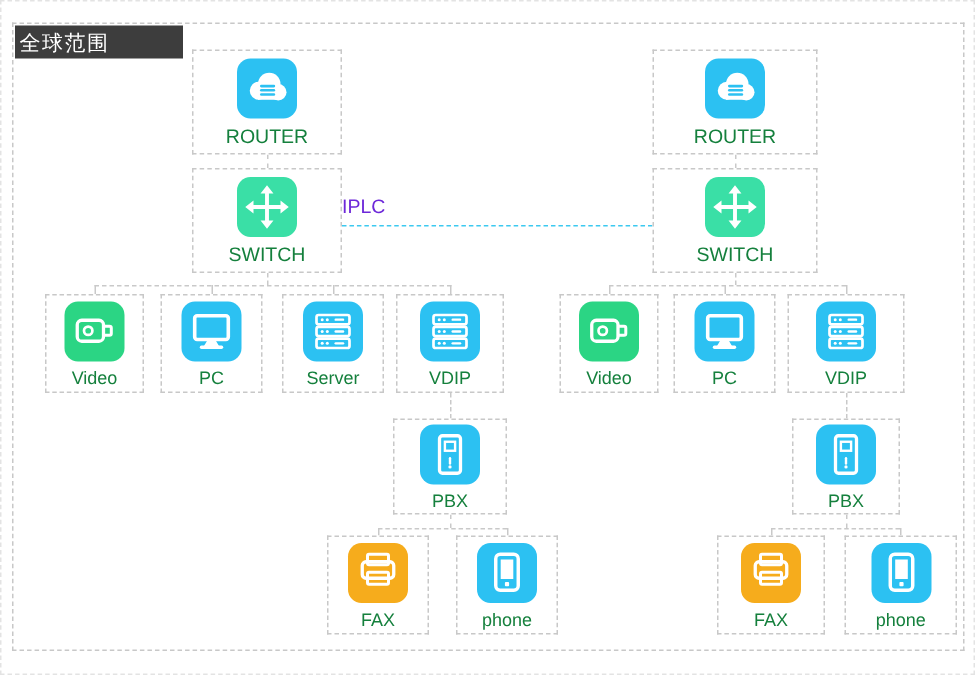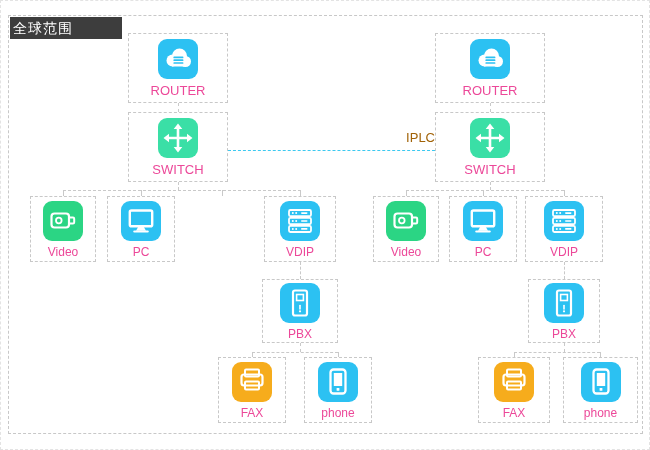--- a/index.html
+++ b/index.html
@@ -11,32 +11,32 @@
   .main-frame{position:absolute;left:8px;top:15px;width:633px;height:417px;border:1px dashed #c8c8c8;}
   .region-title{
     position:absolute;left:10px;top:17px;width:112px;height:22px;background:#3d3d3d;color:#fff;
     font-size:14px;line-height:22px;padding-left:3px;box-sizing:border-box;letter-spacing:1px;
   }
   .node{
     position:absolute;border:1px dashed #c8c8c8;background:#fff;
     display:flex;flex-direction:column;align-items:center;justify-content:center;gap:5px;
     box-sizing:border-box;
   }
-  .node .label{font-size:12px;color:#ec4899;line-height:1;}
+  .node .label{font-size:12px;color:#15803d;line-height:1;}
   .node.core .label{font-size:13px;}
   .icon{width:40px;height:40px;border-radius:9px;display:flex;align-items:center;justify-content:center;}
   .icon svg{width:40px;height:40px;display:block;}
   .blue{background:#2cc1f2;color:#2cc1f2;}
   .sw-green{background:#3adfa6;color:#3adfa6;}
   .vid-green{background:#2bd584;color:#2bd584;}
   .orange{background:#f6ac1c;color:#f6ac1c;}
   .hline{position:absolute;height:0;border-top:1px dashed #c9c9c9;}
   .vline{position:absolute;width:0;border-left:1px dashed #c9c9c9;}
   .iplc-line{position:absolute;height:0;border-top:1px dashed #3cc9f0;}
-  .iplc-label{position:absolute;text-align:right;font-size:13px;color:#a16207;}
+  .iplc-label{position:absolute;text-align:left;font-size:13px;color:#6d28d9;}
   .defs{position:absolute;width:0;height:0;overflow:hidden;}
 </style>
 </head>
 <body>
 
 <svg class="defs" xmlns="http://www.w3.org/2000/svg">
   <symbol id="sym-router" viewBox="0 0 40 40">
     <g fill="#fff">
       <circle cx="14.5" cy="21.5" r="6"></circle>
       <circle cx="21.5" cy="17" r="7.5"></circle>
@@ -160,20 +160,28 @@
     <span class="label">Video</span>
   </div>
   <div class="node" style="left:107px;top:196px;width:68px;height:66px">
     <span class="icon blue">
         <svg>
           <use href="#sym-pc"></use>
         </svg>
       </span>
     <span class="label">PC</span>
   </div>
+  <div class="node" style="left:188px;top:196px;width:68px;height:66px">
+    <span class="icon blue">
+        <svg>
+          <use href="#sym-server"></use>
+        </svg>
+      </span>
+    <span class="label">Server</span>
+  </div>
   <div class="node" style="left:264px;top:196px;width:72px;height:66px">
     <span class="icon blue">
         <svg>
           <use href="#sym-server"></use>
         </svg>
       </span>
     <span class="label">VDIP</span>
   </div>
   <div class="node" style="left:262px;top:279px;width:76px;height:64px">
     <span class="icon blue">

